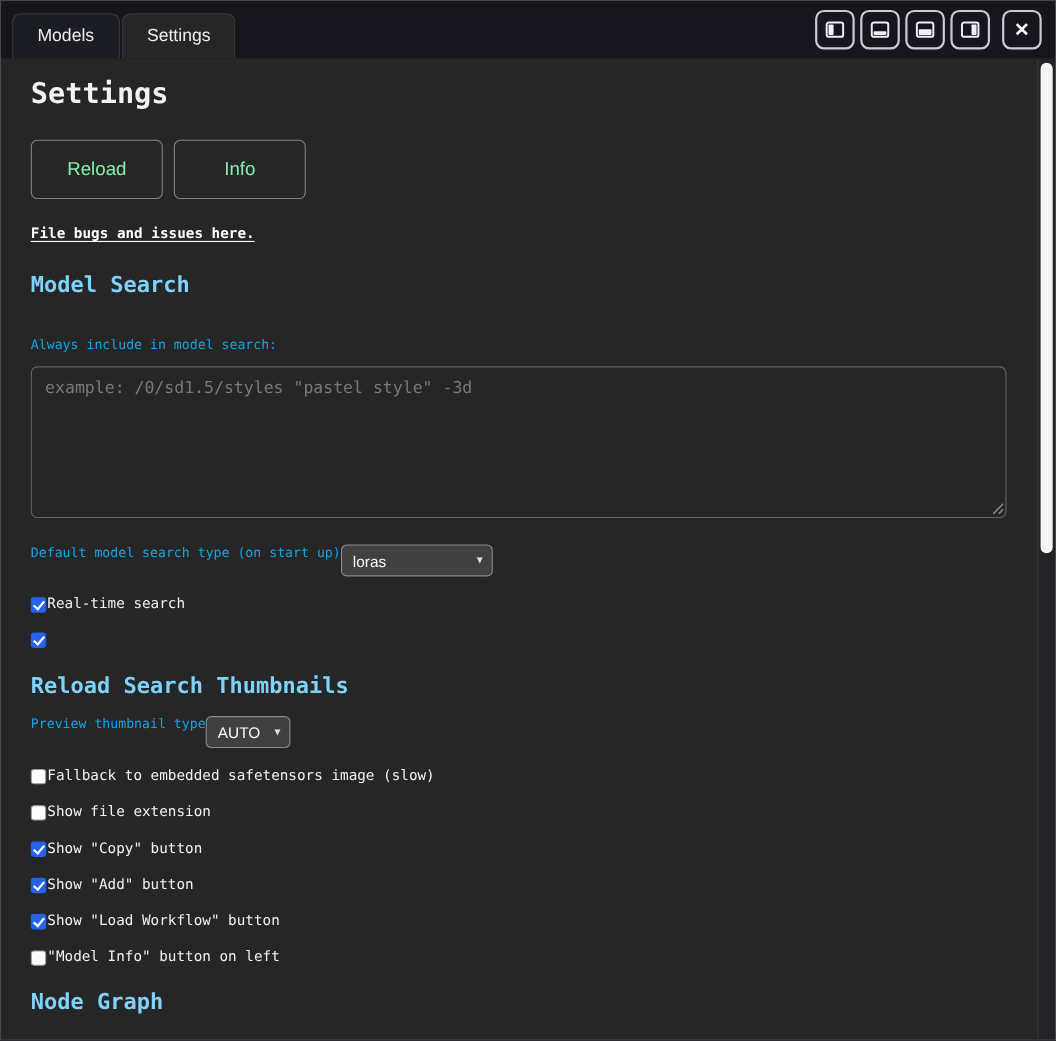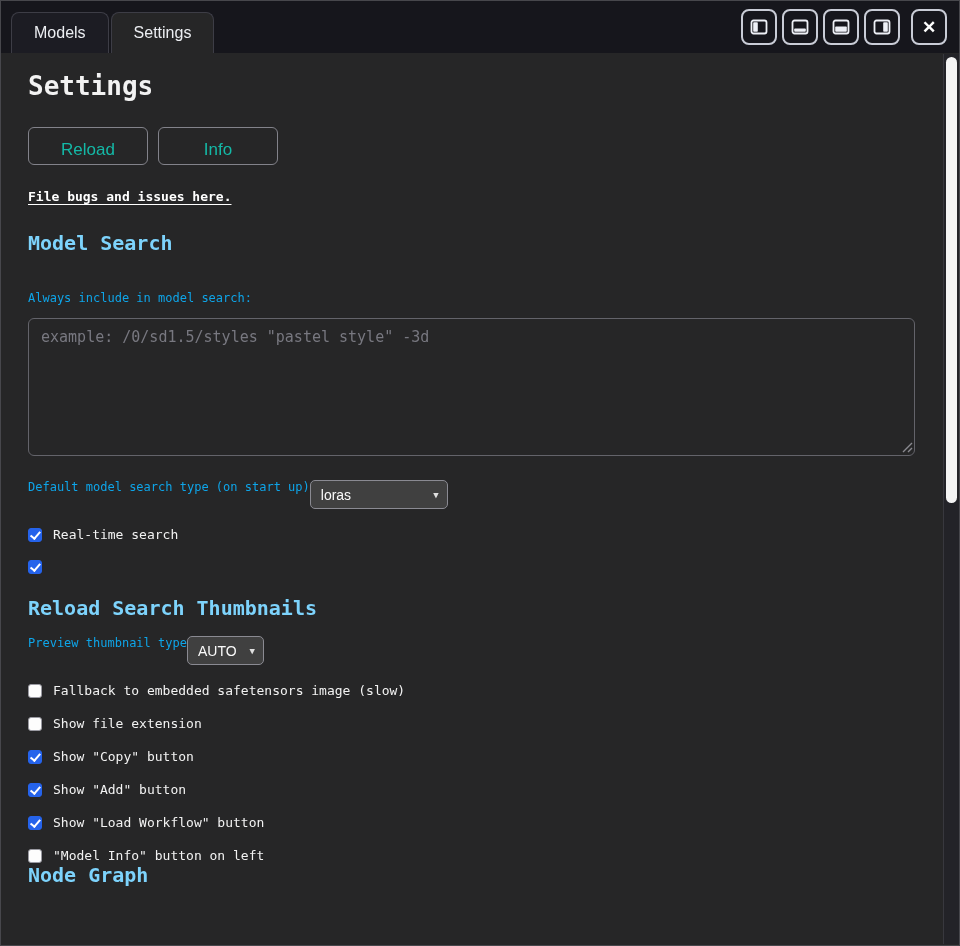--- a/index.html
+++ b/index.html
@@ -37,33 +37,33 @@
   }
   .ctrl-btn.close { margin-left: 6px; font-family: "Liberation Sans", sans-serif; font-size: 17px; font-weight: bold; }
 
   
   .main { position: absolute; top: 52px; left: 0; right: 16px; bottom: 0; overflow: hidden; }
   .content { padding: 0 28px 0 27px; }
 
   h1.title { margin-top: 18px; font-size: 26px; font-weight: bold; }
   .btn-row { margin-top: 26px; display: flex; gap: 10px; }
   .btn {
-    height: 38px; min-width: 120px; padding: 12px 28px;
+    height: 54px; min-width: 120px; padding: 12px 28px;
     background: transparent; border: 1px solid #82828a; border-radius: 6px;
-    color: #14b8a6; font-family: "Liberation Sans", sans-serif; font-size: 17px; cursor: pointer;
+    color: #86efac; font-family: "Liberation Sans", sans-serif; font-size: 17px; cursor: pointer;
   }
   .bugs-link {
     display: inline-block; margin-top: 24px;
     font-size: 13px; font-weight: bold; color: #fff;
     text-decoration: underline; text-underline-offset: 3px; cursor: pointer;
   }
   h2 { font-size: 20px; font-weight: bold; color: #7dd3fc; }
   .mt-search { margin-top: 26px; }
   .mt-thumbs { margin-top: 22px; }
-  .mt-node { }
+  .mt-node { margin-top: 20px; }
 
   .mono-label { font-size: 12px; color: #0ea5e9; }
   .label-block { display: block; margin-top: 36px; }
 
   .ta-wrap { position: relative; margin-top: 13px; }
   textarea {
     display: block; width: 100%; height: 138px;
     background: transparent; border: 1px solid #63636a; border-radius: 6px;
     padding: 9px 12px; color: #e8e8e8; resize: none; outline: none;
     font-family: "DejaVu Sans Mono", monospace; font-size: 15px;
@@ -78,21 +78,21 @@
   select {
     appearance: none; -webkit-appearance: none;
     background: #404040; color: #fafafa;
     border: 1px solid #8a8a92; border-radius: 5px;
     height: 29px; padding: 0 26px 0 10px;
     font-family: "Liberation Sans", sans-serif; font-size: 14px; cursor: pointer;
   }
   select.w-lg { min-width: 138px; }
   .chev { position: absolute; right: 9px; font-size: 9px; color: #e0e0e0; pointer-events: none; }
 
-  .check-row { display: flex; align-items: center; gap: 11px; margin-top: 18px; font-size: 13px; cursor: pointer; }
+  .check-row { display: flex; align-items: center; gap: 1px; margin-top: 18px; font-size: 13px; cursor: pointer; }
   input[type="checkbox"] {
     appearance: none; -webkit-appearance: none; flex: none;
     width: 14px; height: 14px; border-radius: 3px;
     background: #fdfdfd; border: 1px solid #9a9aa2;
     display: inline-grid; place-content: center; cursor: pointer;
   }
   input[type="checkbox"]:checked { background: #2563eb; border-color: #2563eb; }
   input[type="checkbox"]:checked::before {
     content: ""; width: 3.5px; height: 7.5px;
     border: solid #fff; border-width: 0 2px 2px 0;

